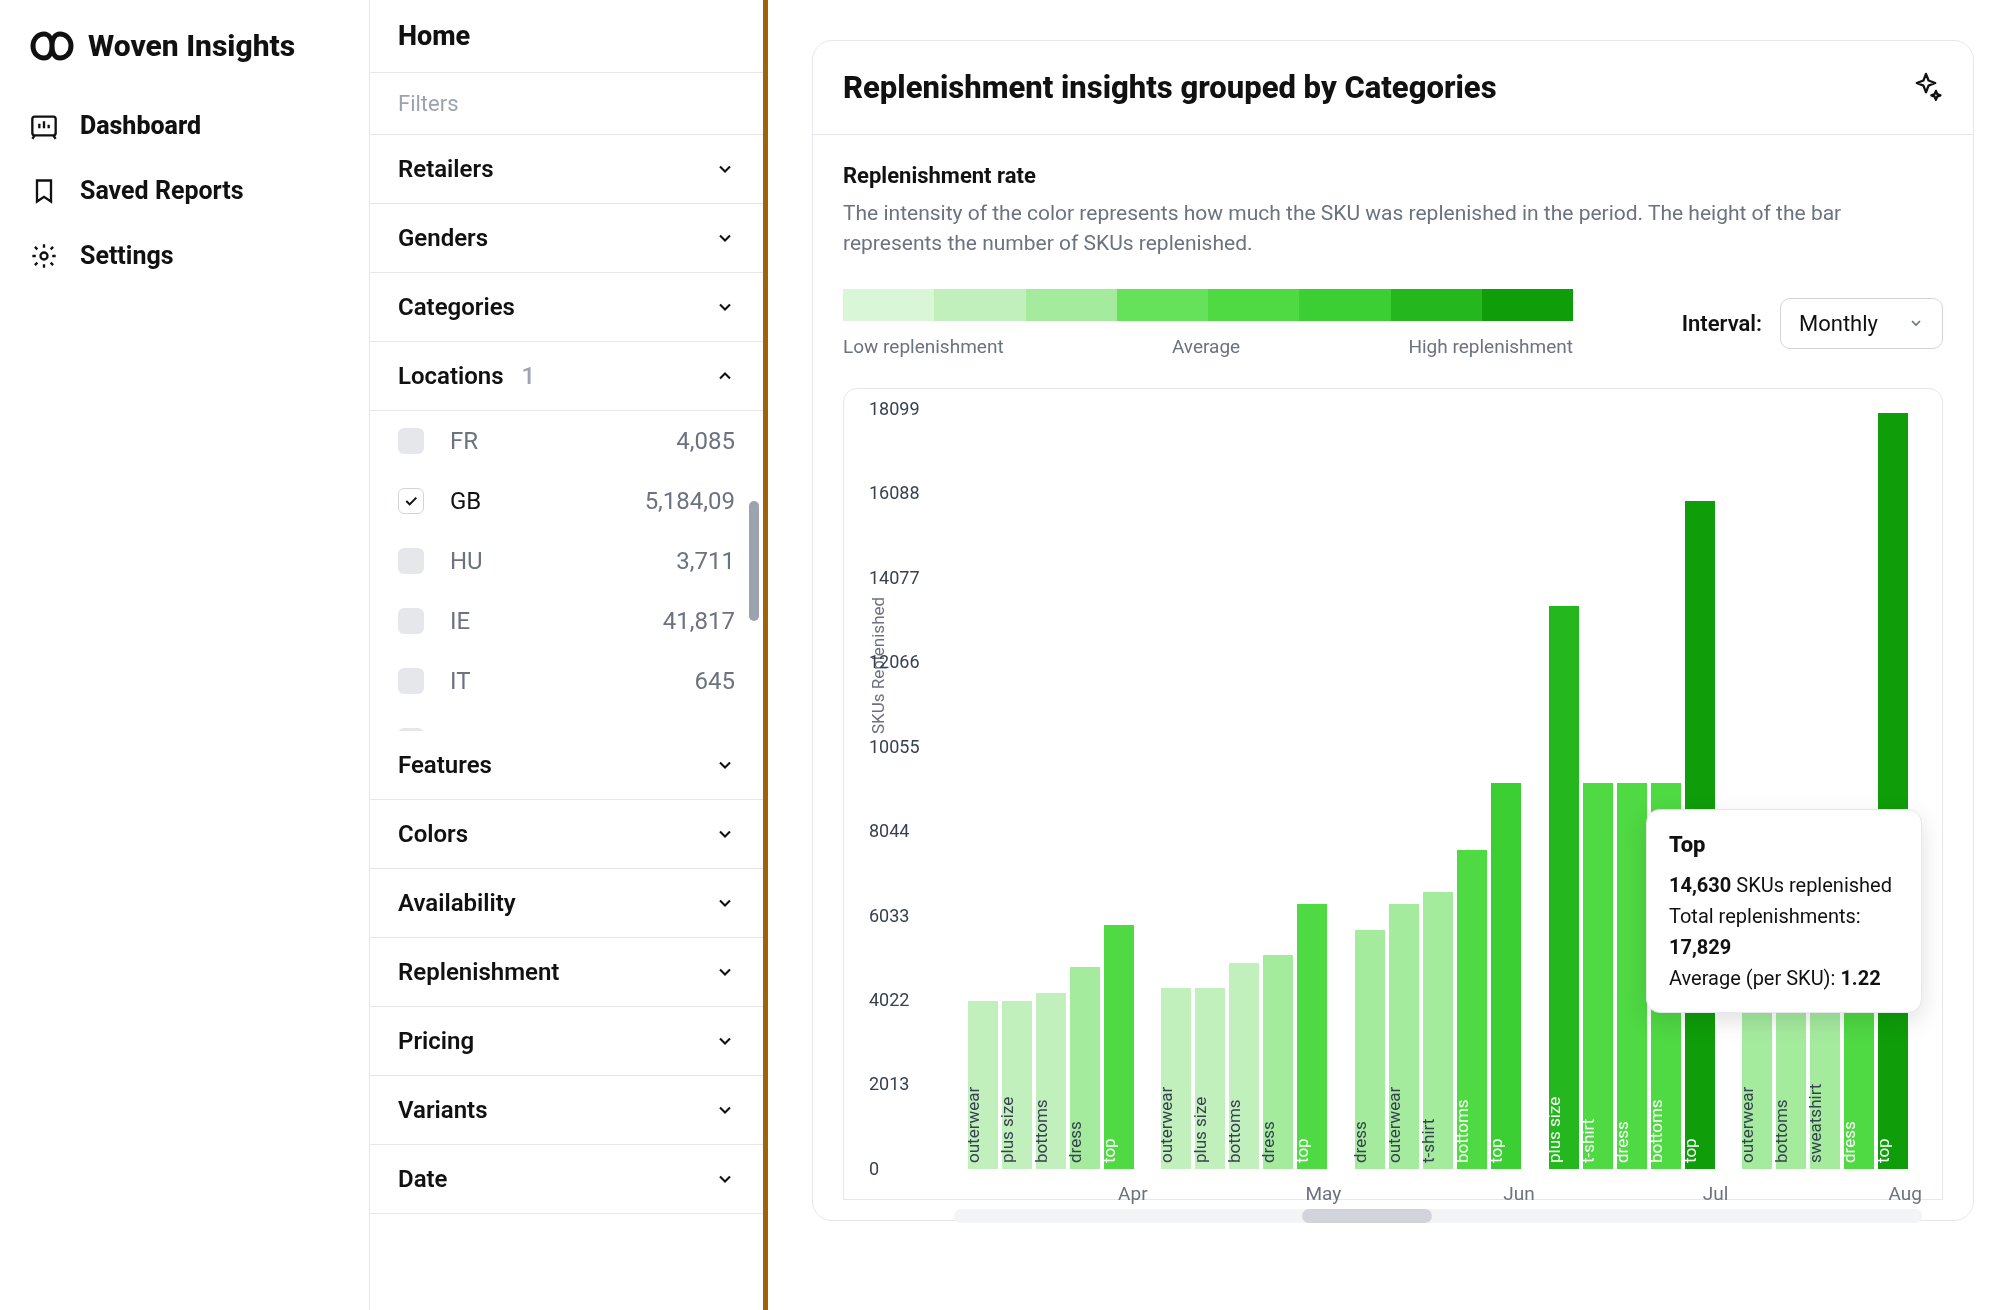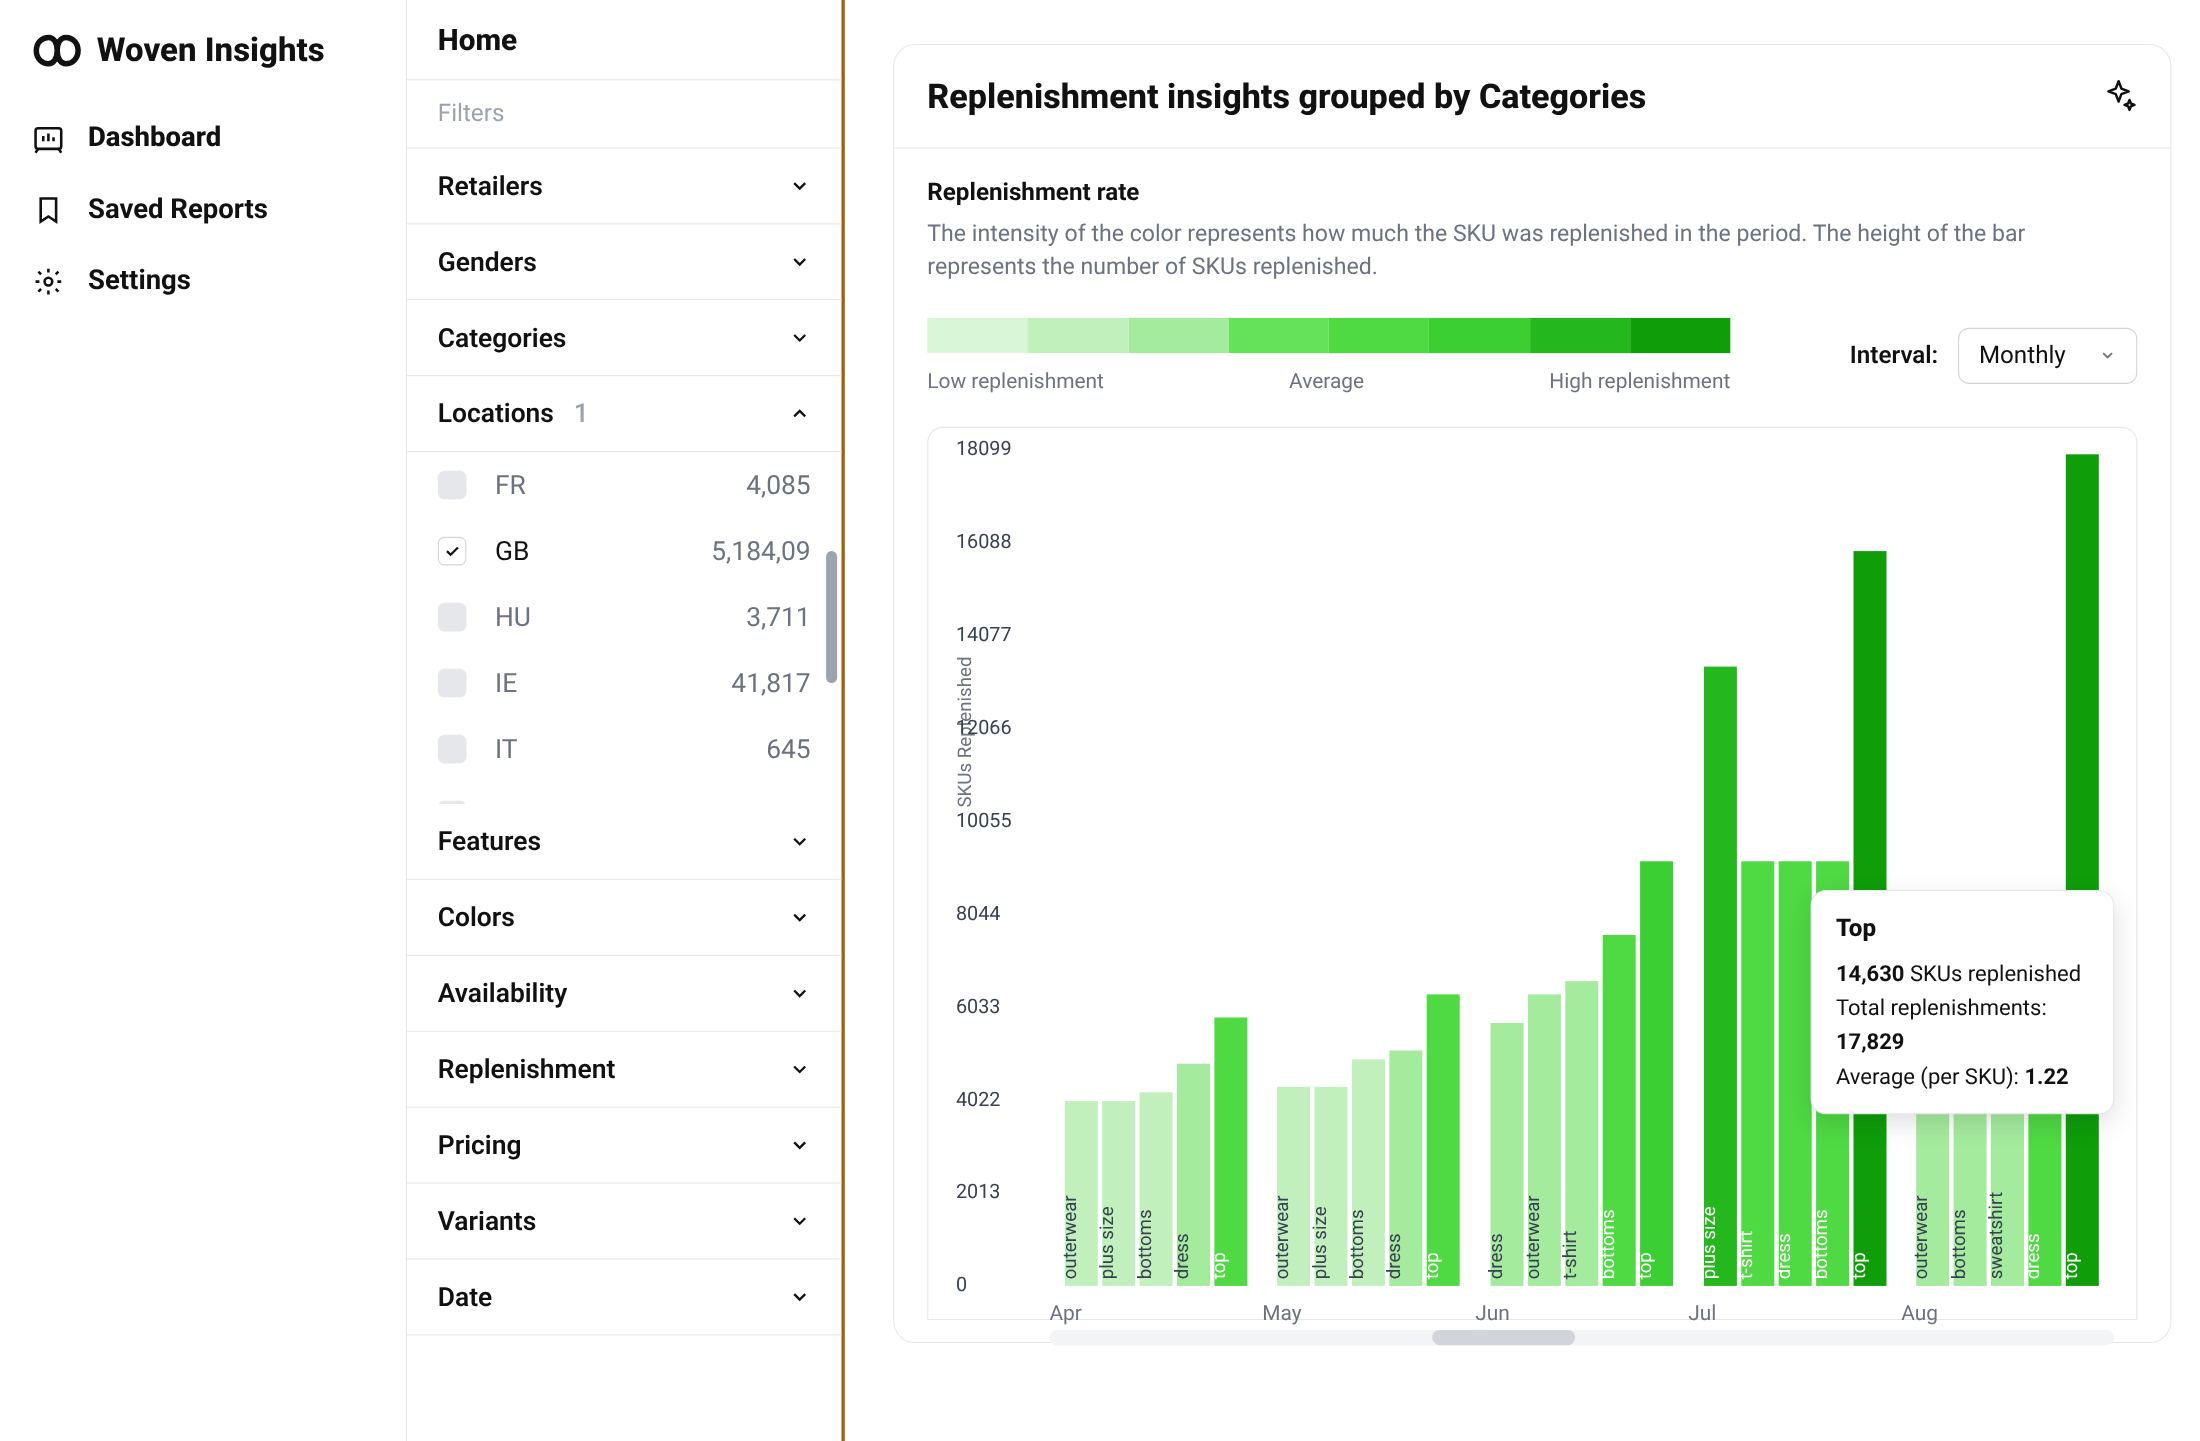--- a/index.html
+++ b/index.html
@@ -8,21 +8,21 @@
 
 
 .left-nav { width: 370px; border-right: 1px solid #e5e7eb; padding: 18px 0; }
 .brand { display: flex; align-items: center; gap: 14px; padding: 10px 30px 30px 30px; font-size: 30px; font-weight: 800; }
 .brand svg { width: 44px; height: 30px; }
 .nav-item { display: flex; align-items: center; gap: 22px; padding: 18px 30px; font-size: 25px; font-weight: bold; }
 .nav-item.active { font-weight: 800; }
 .nav-item svg { width: 28px; height: 28px; stroke: #111; fill: none; stroke-width: 2; }
 
 
-.filter-col { width: 398px; border-right: 3px solid #a16207; display: flex; flex-direction: column; }
+.filter-col { width: 398px; border-right: 5px solid #a16207; display: flex; flex-direction: column; }
 .home-header { padding: 20px 28px; font-size: 27px; font-weight: 800; border-bottom: 1px solid #e5e7eb; }
 .filters-label { padding: 18px 28px; color: #9ca3af; font-size: 22px; border-bottom: 1px solid #e5e7eb; }
 .filter-row { display: flex; justify-content: space-between; align-items: center; padding: 20px 28px; border-bottom: 1px solid #e5e7eb; font-size: 24px; font-weight: 600; cursor: pointer; }
 .filter-row .chev { width: 20px; height: 20px; }
 .filter-row .count { color: #9ca3af; font-weight: 500; margin-left: 12px; }
 .locations-list { position: relative; max-height: 320px; overflow: hidden; }
 .loc-item { display: flex; align-items: center; padding: 16px 28px 16px 28px; font-size: 24px; color: #6b7280; }
 .loc-item .cb { width: 26px; height: 26px; border-radius: 6px; background: #e5e7eb; margin-right: 26px; display: flex; align-items: center; justify-content: center; }
 .loc-item .cb.checked { background: #fff; border: 1px solid #d1d5db; color: #111; }
 .loc-item .code { width: 60px; }
@@ -49,21 +49,21 @@
 .interval-label { font-size: 22px; font-weight: 600; }
 .interval-sel { border: 1px solid #d1d5db; border-radius: 10px; padding: 12px 18px; font-size: 22px; display: flex; align-items: center; gap: 30px; }
 
 
 .chart-wrap { margin-top: 30px; border: 1px solid #e5e7eb; border-top-left-radius: 14px; border-top-right-radius: 14px; padding: 20px 0 0 0; position: relative; height: 812px; }
 .chart { position: relative; height: 760px; margin-left: 110px; margin-right: 20px; }
 .ylabel { position: absolute; left: -86px; top: 50%; transform: rotate(-90deg) translateX(40%); transform-origin: left top; font-size: 17px; color: #6b7280; white-space: nowrap; }
 .ytick { position: absolute; left: -85px; font-size: 18px; color: #374151; width: 74px; }
 .months { position: absolute; left: 0; right: 0; display: flex; height: 100%; }
 .month { flex: 1; position: relative; display: flex; align-items: flex-end; justify-content: center; gap: 4px; }
-.month-label { position: absolute; bottom: -36px; left: 0; right: 0; text-align: left; font-size: 19px; color: #6b7280; }
+.month-label { position: absolute; bottom: -36px; left: 17px; right: 0; text-align: right; font-size: 19px; color: #6b7280; }
 .bar { width: 30px; position: relative; display: flex; align-items: flex-end; justify-content: center; }
 .bar span { transform: rotate(-90deg); white-space: nowrap; font-size: 17px; position: absolute; bottom: 0; padding-left: 6px; transform-origin: bottom left; left: 50%; }
 .bar.light span { color: #374151; }
 .bar.dark span { color: #fff; }
 
 .hscroll { height: 14px; margin: 40px 20px 0 110px; background: #f3f4f6; border-radius: 7px; position: relative; }
 .hscroll .thumb { position: absolute; left: 36%; width: 130px; height: 14px; background: #d1d5db; border-radius: 7px; }
 
 
 .tooltip { position: absolute; background: #fff; border: 1px solid #e5e7eb; border-radius: 14px; padding: 18px 22px; box-shadow: 0 8px 24px rgba(0,0,0,0.12); font-size: 20px; line-height: 1.55; }

